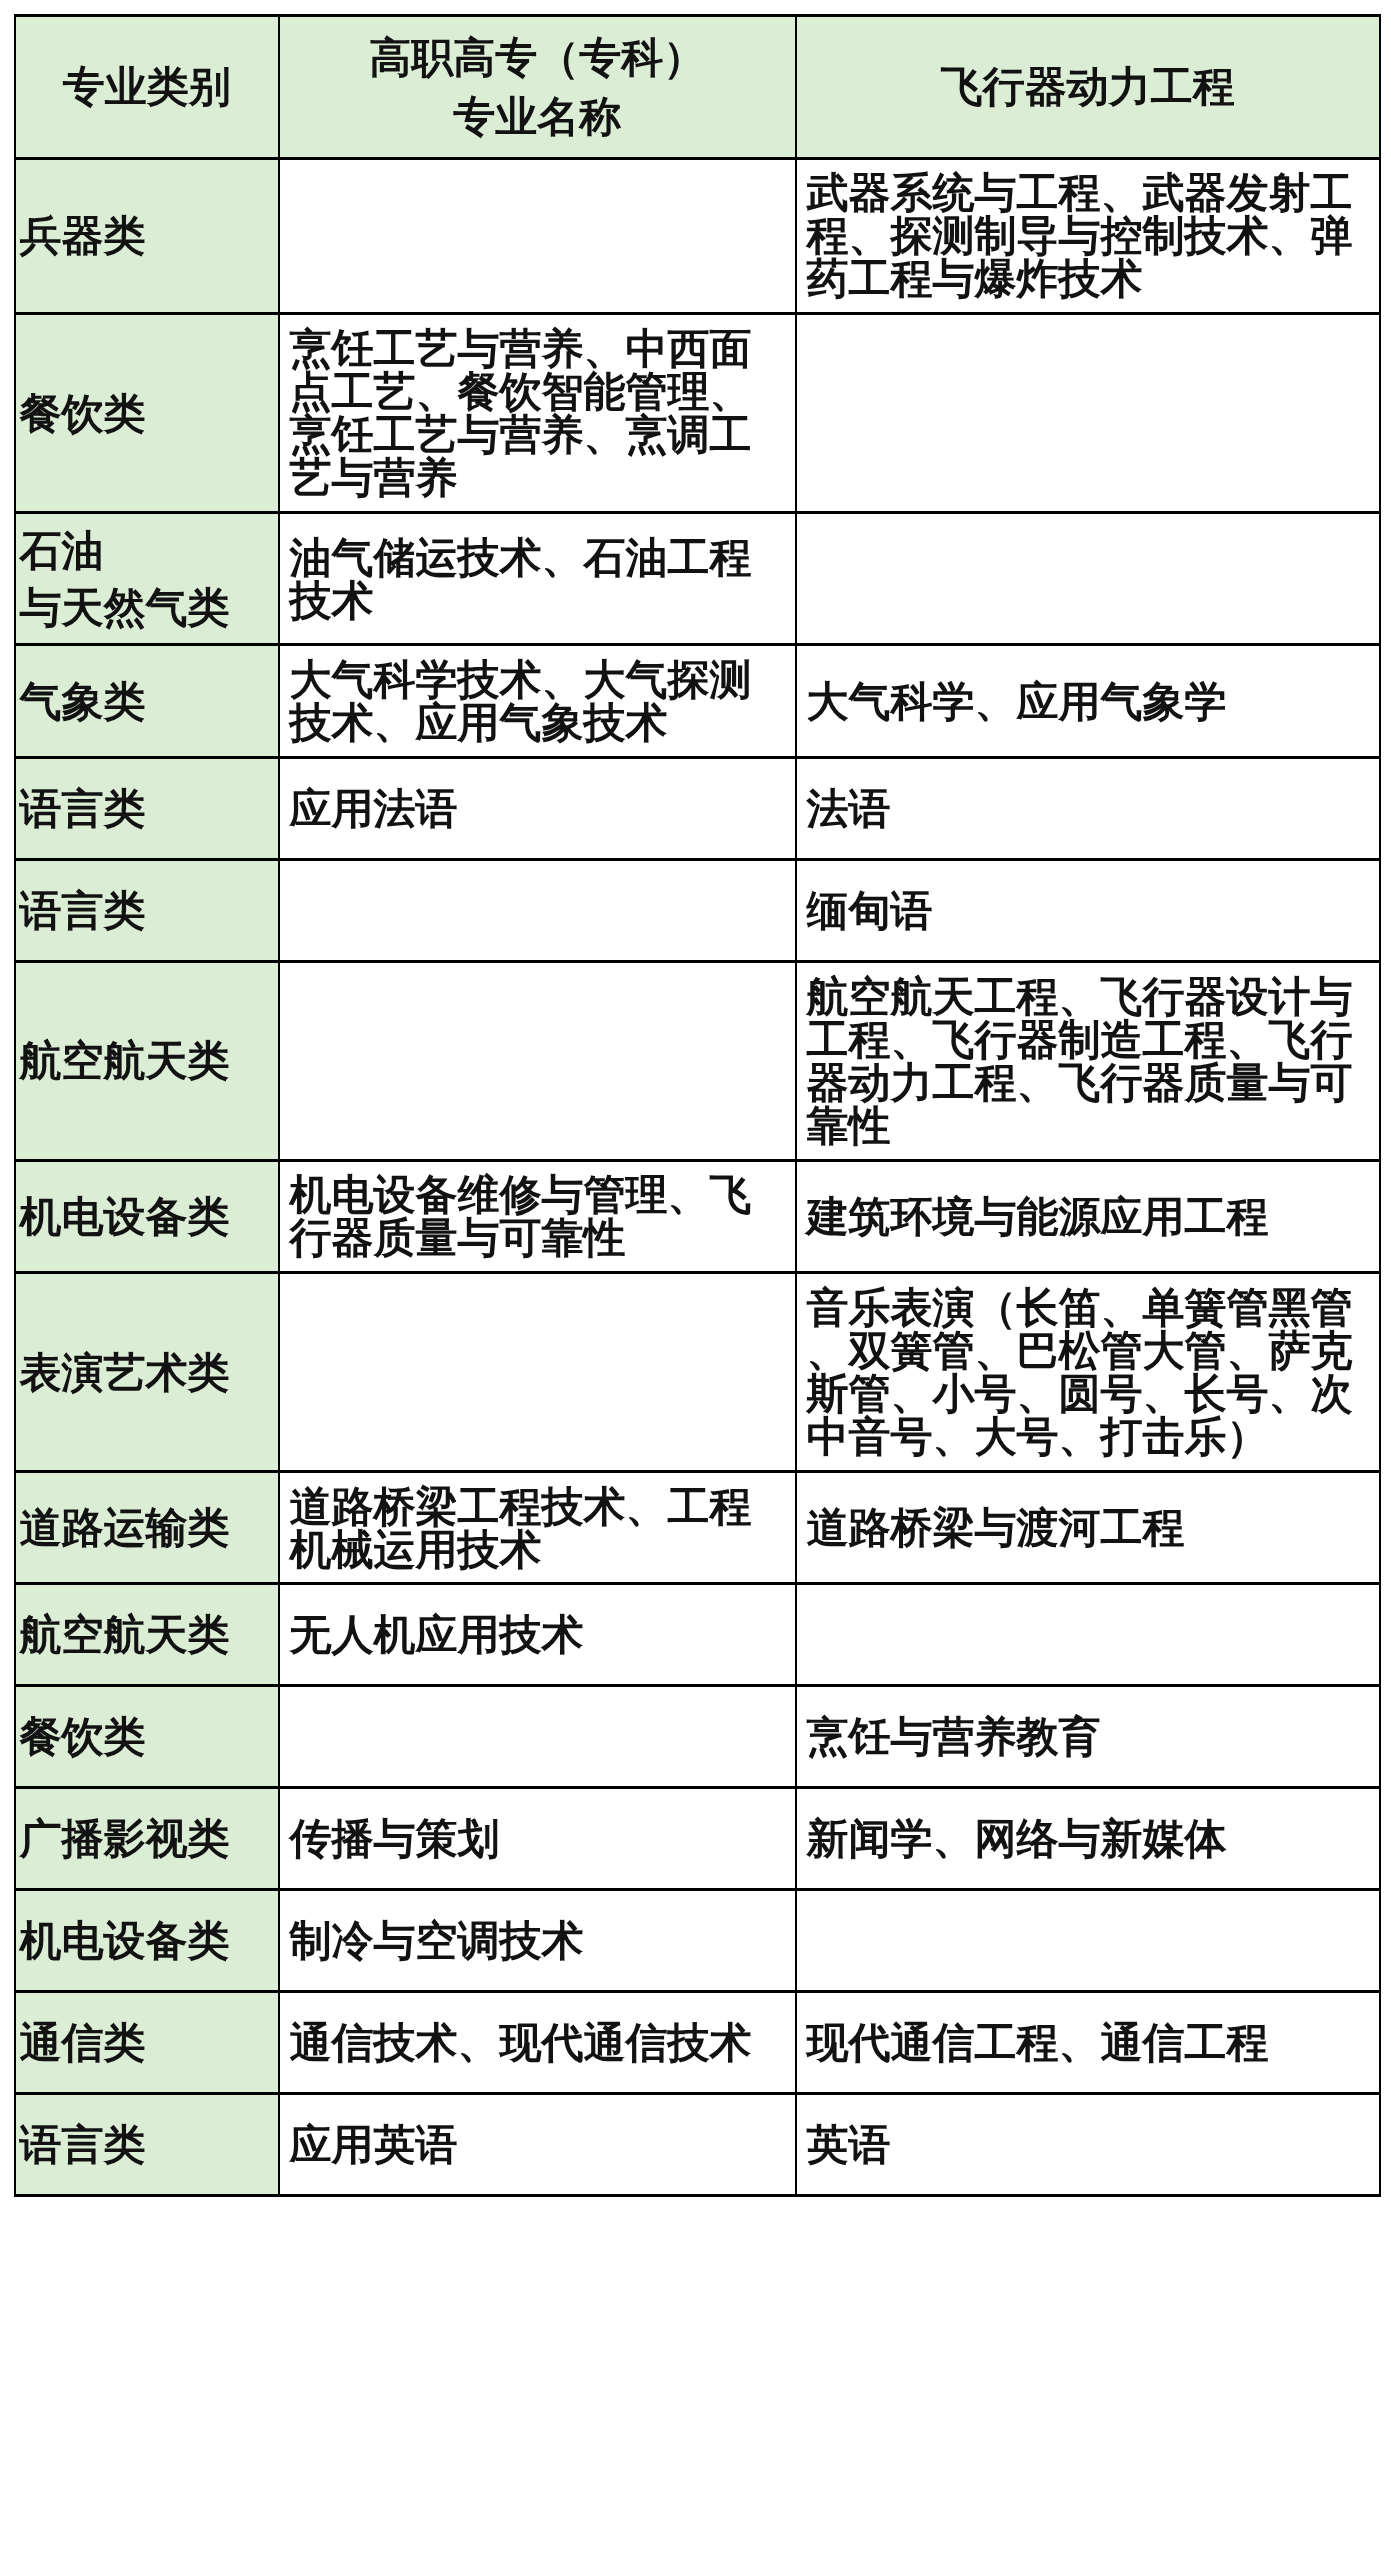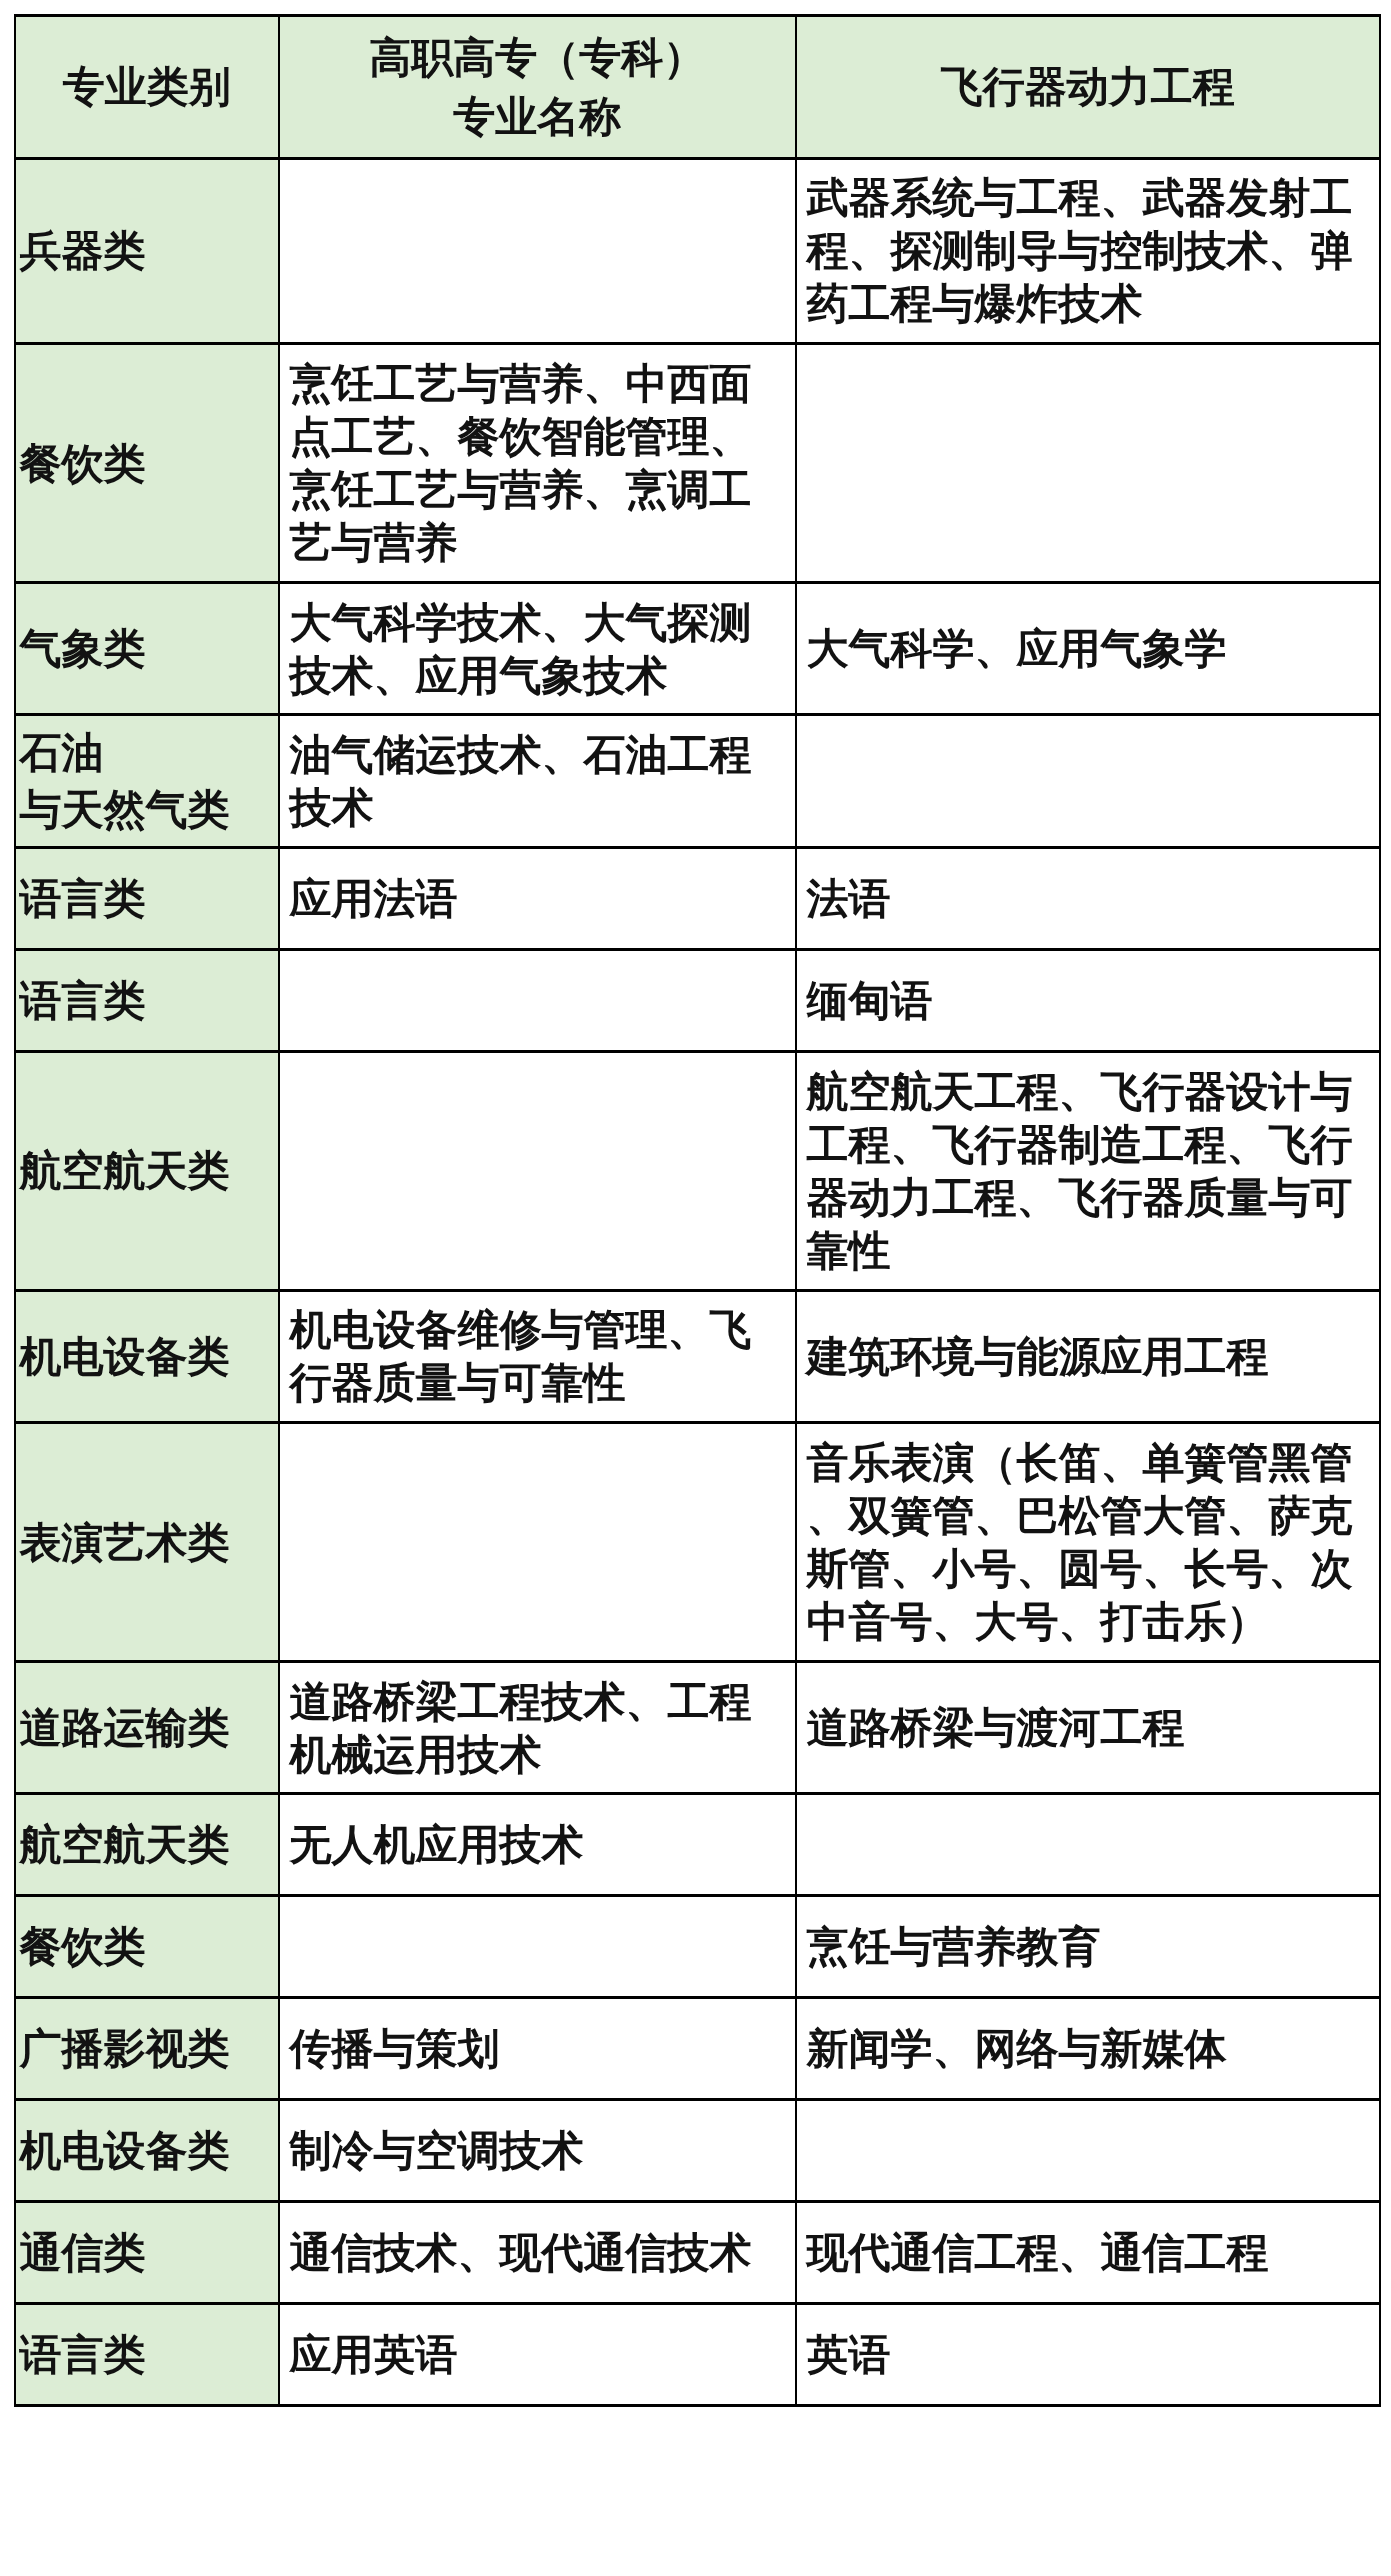--- a/index.html
+++ b/index.html
@@ -45,21 +45,21 @@
   td.cat{
     background:var(--green);
     text-align:left;
     line-height:57px;
     white-space:pre-line;
     padding:7.8px 3.9px;
   }
   td.val{
     background:var(--cell-bg);
     text-align:left;
-    line-height:53px;
+    line-height:43px;
     padding:11.8px 9.8px;
     word-break:break-all;
     line-break:anywhere;
   }
 </style>
 </head>
 <body>
 
 <div class="page">
   <table class="major-table">
@@ -84,30 +84,30 @@
   </tr>
 
   <tr>
     <td class="cat">餐饮类</td>
     <td class="val">烹饪工艺与营养、中西面点工艺、餐饮智能管理、烹饪工艺与营养、烹调工艺与营养</td>
     <td class="val"></td>
   </tr>
 
 
   <tr>
-    <td class="cat">气象类</td>
-    <td class="val">大气科学技术、大气探测技术、应用气象技术</td>
-    <td class="val">大气科学、应用气象学</td>
-  </tr>
-
-  <tr>
     <td class="cat">石油
 与天然气类</td>
     <td class="val">油气储运技术、石油工程技术</td>
     <td class="val"></td>
+  </tr>
+
+  <tr>
+    <td class="cat">气象类</td>
+    <td class="val">大气科学技术、大气探测技术、应用气象技术</td>
+    <td class="val">大气科学、应用气象学</td>
   </tr>
 
   <tr>
     <td class="cat">语言类</td>
     <td class="val">应用法语</td>
     <td class="val">法语</td>
   </tr>
 
   <tr>
     <td class="cat">语言类</td>

